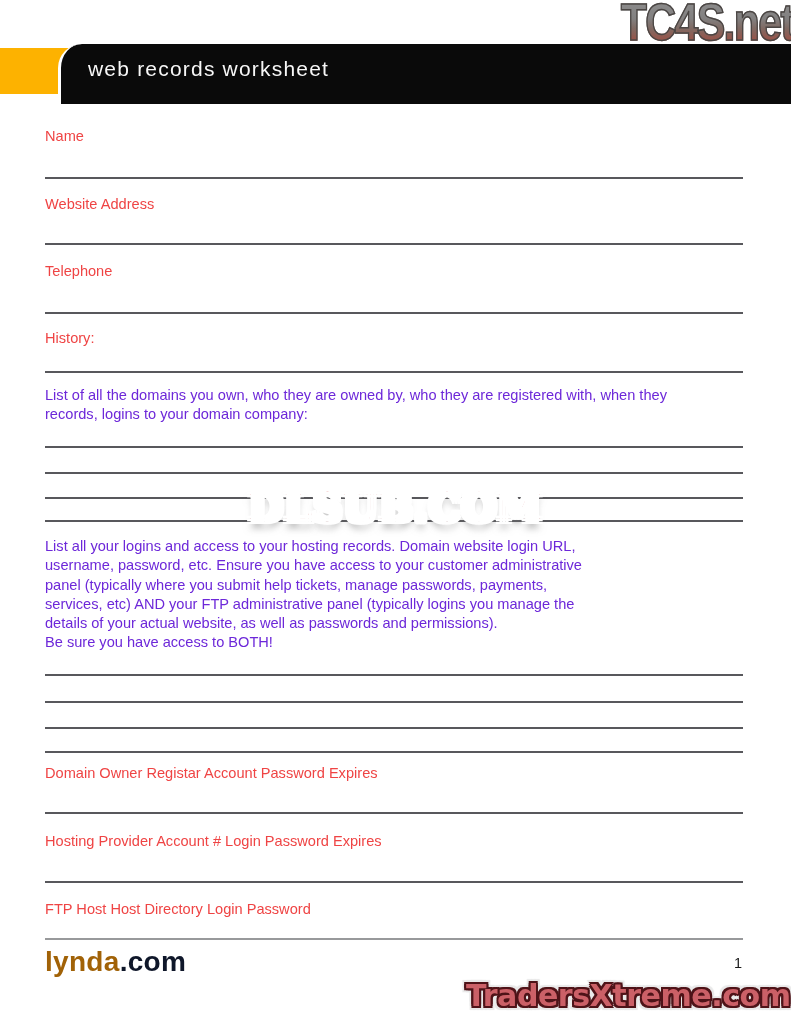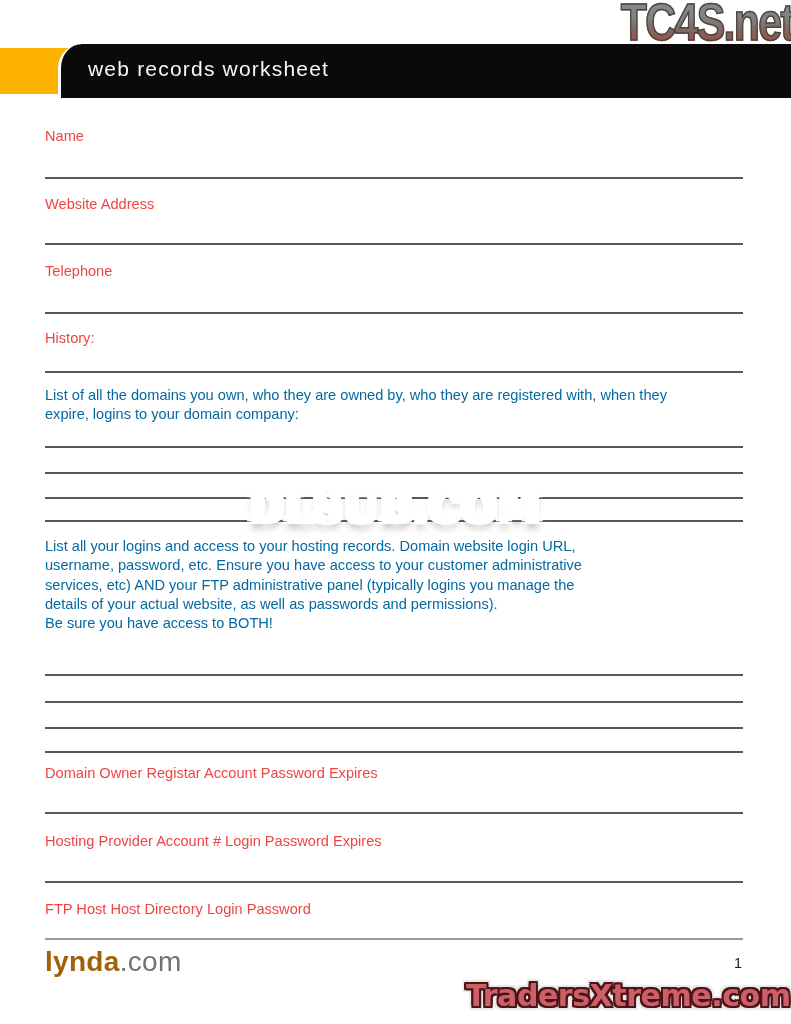--- a/index.html
+++ b/index.html
@@ -17,21 +17,21 @@
   .accent-tab {
     position: absolute;
     left: 0; top: 48;
     top: 48px;
     width: 78px; height: 46px;
     background: #FDB200;
   }
   .header-bar {
     position: absolute;
     left: 58px; top: 44px;
-    width: 733px; height: 54px;
+    width: 733px; height: 60px;
     background: #0a0a0a;
     border-top-left-radius: 24px;
     border-left: 3px solid #ffffff;
     box-sizing: border-box;
   }
   .header-title {
     position: absolute;
     left: 27px; top: 0;
     line-height: 50px;
     font-size: 21px;
@@ -128,34 +128,34 @@
     width: 698px;
     height: 2.4px;
     background: #98999b;
   }
   .para {
     position: absolute;
     left: 45px;
     width: 710px;
     font-size: 14.6px;
     line-height: 19.3px;
-    color: #0369a1;
+    color: #6d28d9;
   }
   .para div { white-space: nowrap; }
 
   
   .lynda-logo {
     position: absolute;
     left: 45px; top: 946px;
     font-size: 28px;
     letter-spacing: 0.3px;
     white-space: nowrap;
   }
   .lynda-bold { font-weight: 700; color: #a16207; }
-  .lynda-light { font-weight: 400; color: #737373; margin-top: 45px; }
+  .lynda-light { font-weight: 700; color: #0f172a; margin-top: 45px; }
   .page-number {
     position: absolute;
     left: 728px; top: 955px;
     width: 20px;
     text-align: center;
     font-size: 14.5px;
     color: #1a1a1a;
   }
 </style>
 </head>
@@ -177,33 +177,34 @@
   <div class="rule" style="top:243px"></div>
 
   <div class="field-label" style="top:263px">Telephone</div>
   <div class="rule" style="top:312px"></div>
 
   <div class="field-label" style="top:330px">History:</div>
   <div class="rule" style="top:371px"></div>
 
   <div class="para" style="top:386px">
     <div>List of all the domains you own, who they are owned by, who they are registered with, when they</div>
-    <div>expire, logins to your domain company:</div>
+    <div>records, logins to your domain company:</div>
   </div>
 
   <div class="rule" style="top:446px"></div>
   <div class="rule" style="top:472px"></div>
   <div class="rule" style="top:497px"></div>
   <div class="rule" style="top:520px"></div>
 
   <div class="wm-dlsub">DLSUB.COM</div>
 
   <div class="para" style="top:537px">
     <div>List all your logins and access to your hosting records. Domain website login URL,</div>
     <div>username, password, etc. Ensure you have access to your customer administrative</div>
+    <div>panel (typically where you submit help tickets, manage passwords, payments,</div>
     <div>services, etc) AND your FTP administrative panel (typically logins you manage the</div>
     <div>details of your actual website, as well as passwords and permissions).</div>
     <div>Be sure you have access to BOTH!</div>
   </div>
 
   <div class="rule" style="top:674px"></div>
   <div class="rule" style="top:701px"></div>
   <div class="rule" style="top:727px"></div>
   <div class="rule" style="top:751px"></div>
 

